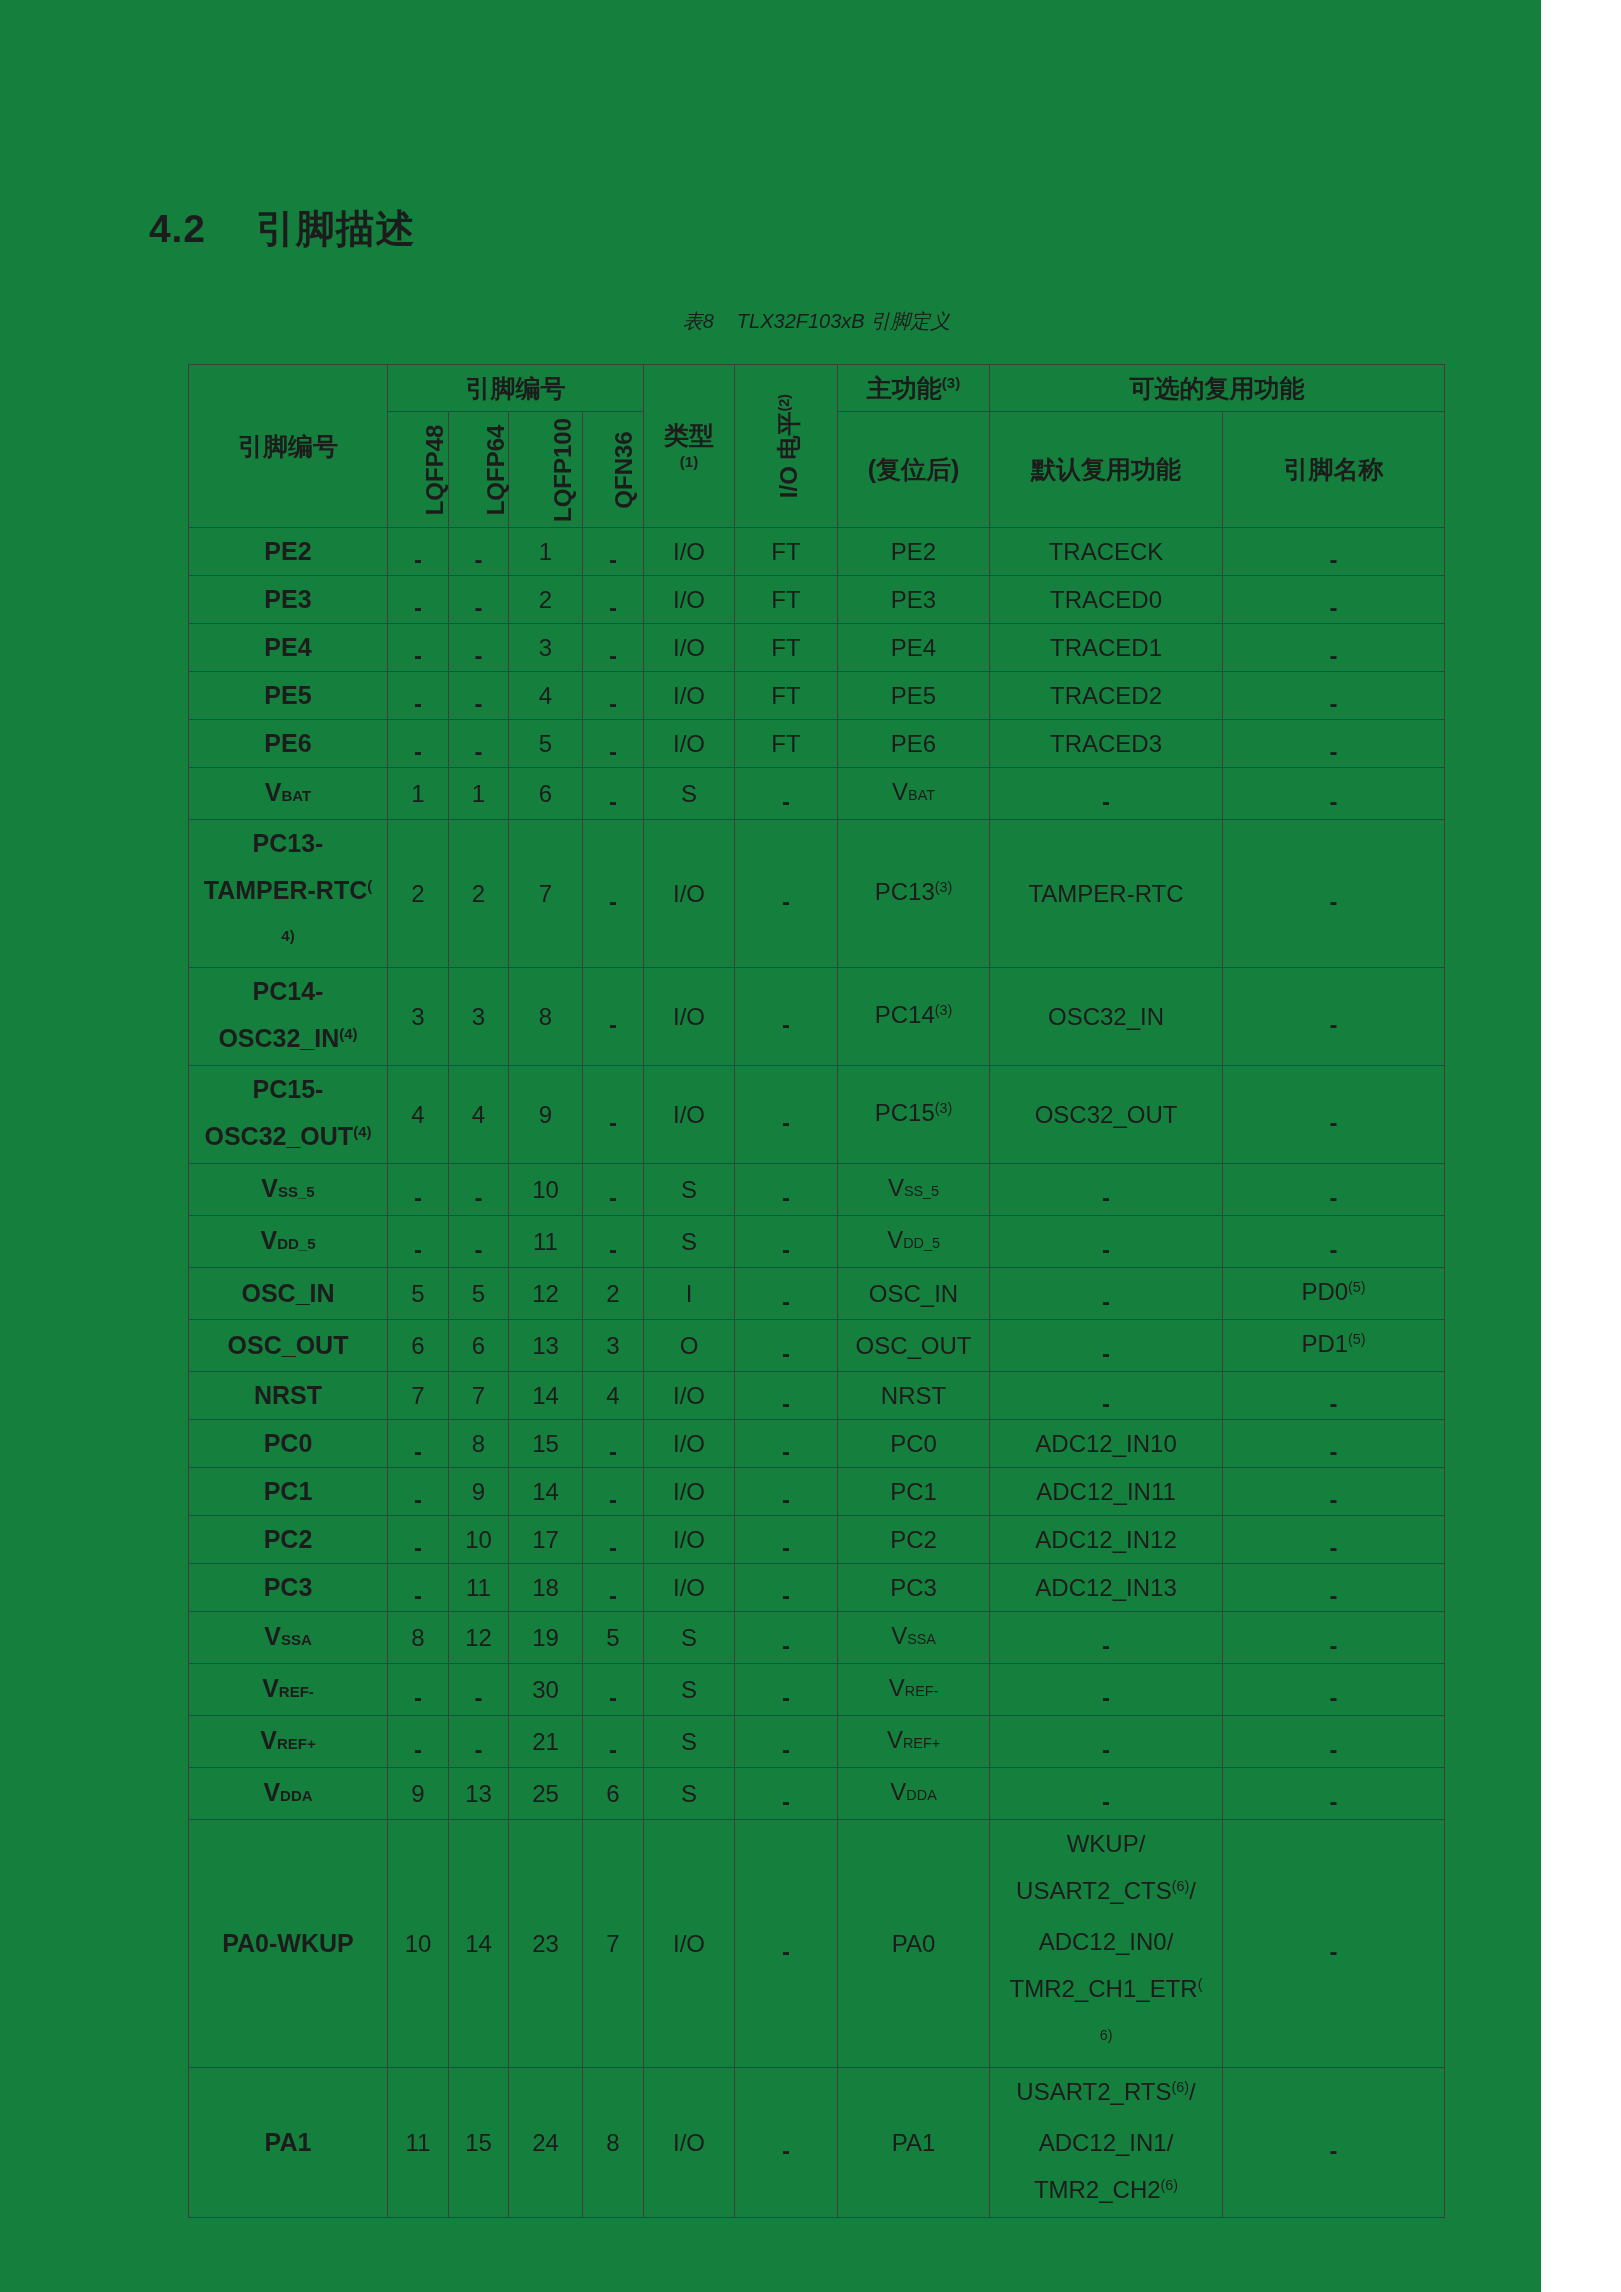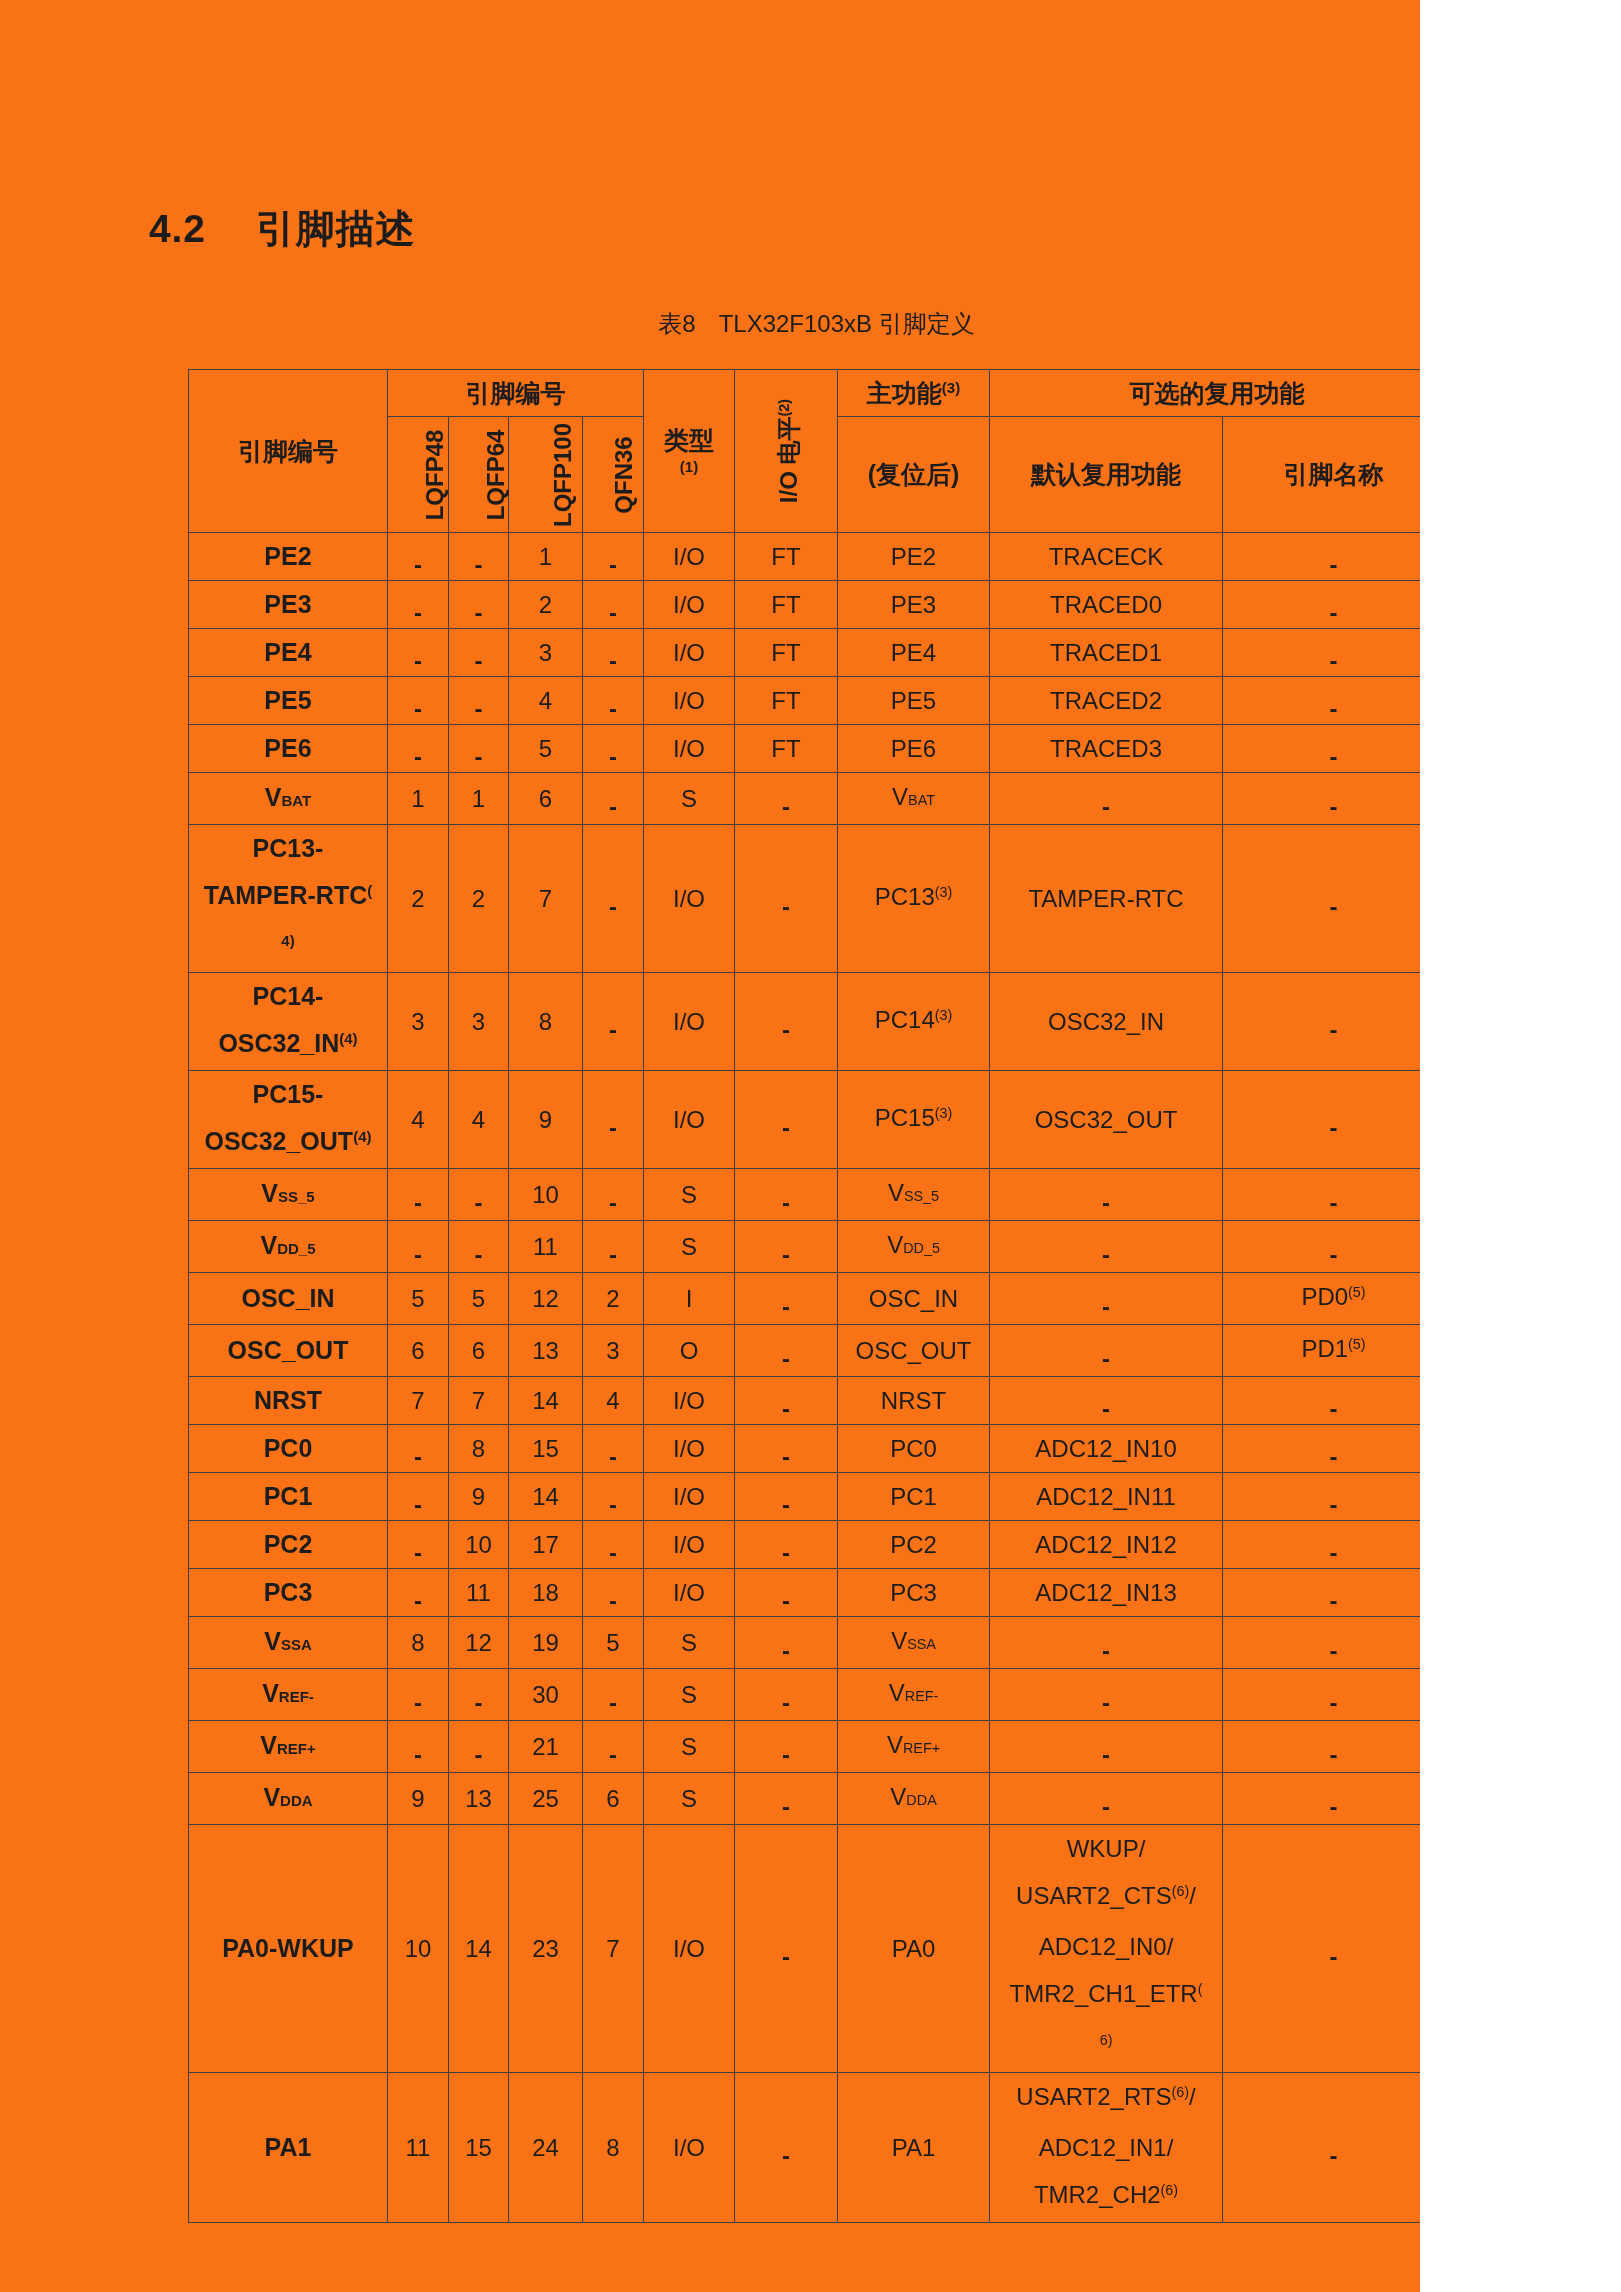--- a/index.html
+++ b/index.html
@@ -1,22 +1,22 @@
 <!DOCTYPE html>
 <html style="font-size:14.3px"><head>
 <meta charset="utf-8">
 <style>
   html,body{margin:0;padding:0;}
   .page{
-    width:1420px;height:2293px;background:#f97316;position:relative;
+    width:1541px;height:2293px;background:#15803d;position:relative;
     font-family:"Liberation Sans", sans-serif;color:#1c1c1c;overflow:hidden;
   }
   .heading{margin:202px 0 0 149px;font-size:39px;font-weight:bold;letter-spacing:0.9px;}
   .sec-title{margin-left:50px;}
-  .caption{width:1257px;margin:52px 0 0 188px;text-align:center;font-size:24px;}
+  .caption{width:1257px;margin:52px 0 0 188px;text-align:center;font-size:20px;font-style:italic;}
   .cap-title{margin-left:23px;}
 
   table.pins{
     border-collapse:collapse;table-layout:fixed;width:1257px;
     margin:29px 0 0 188px;
   }
   table.pins th, table.pins td{
     border:1.8px solid #3e3e3e;text-align:center;vertical-align:middle;padding:0 1.8px;
     overflow:visible;
   }

